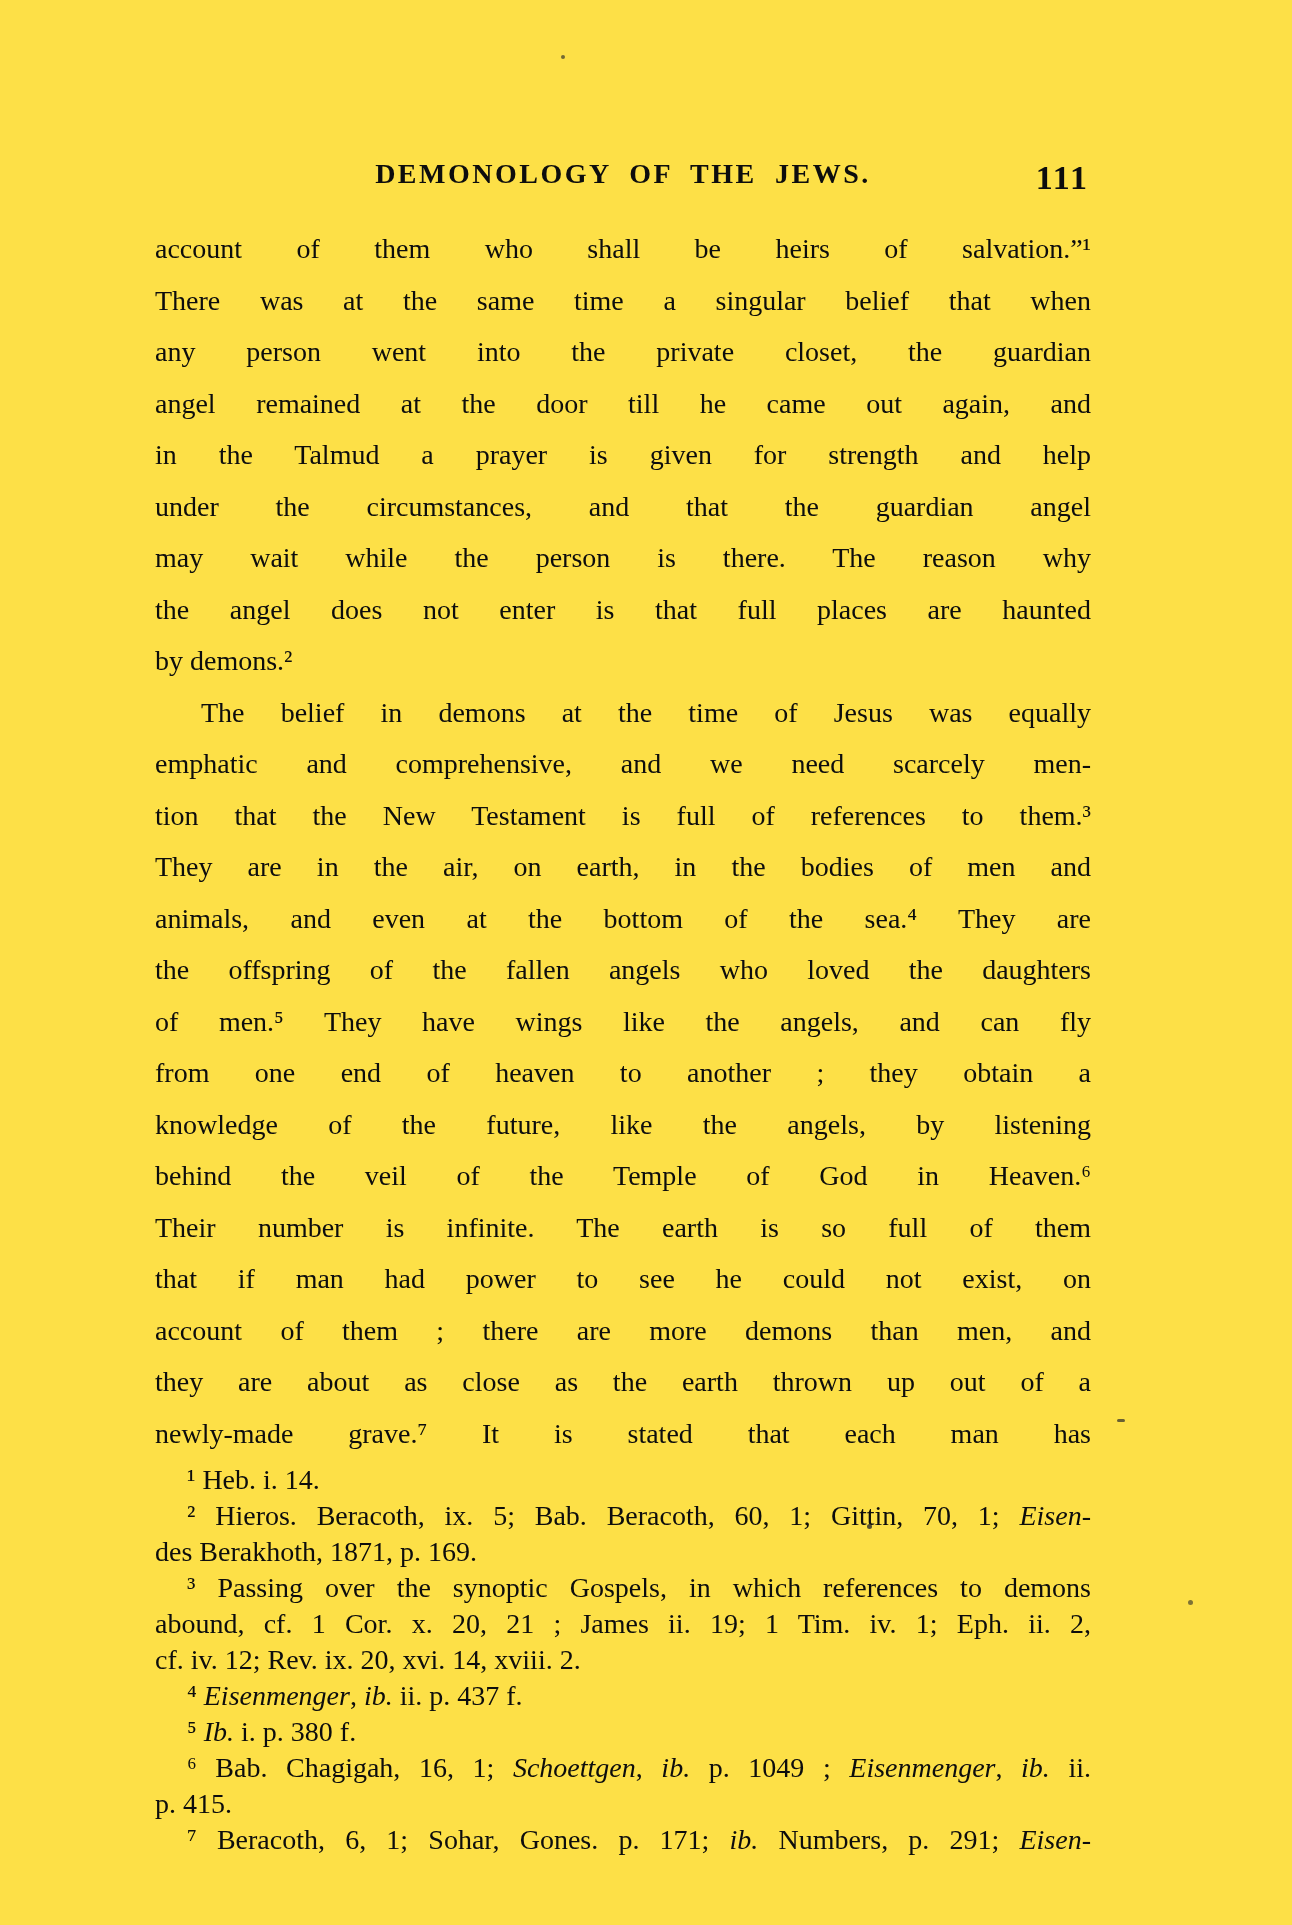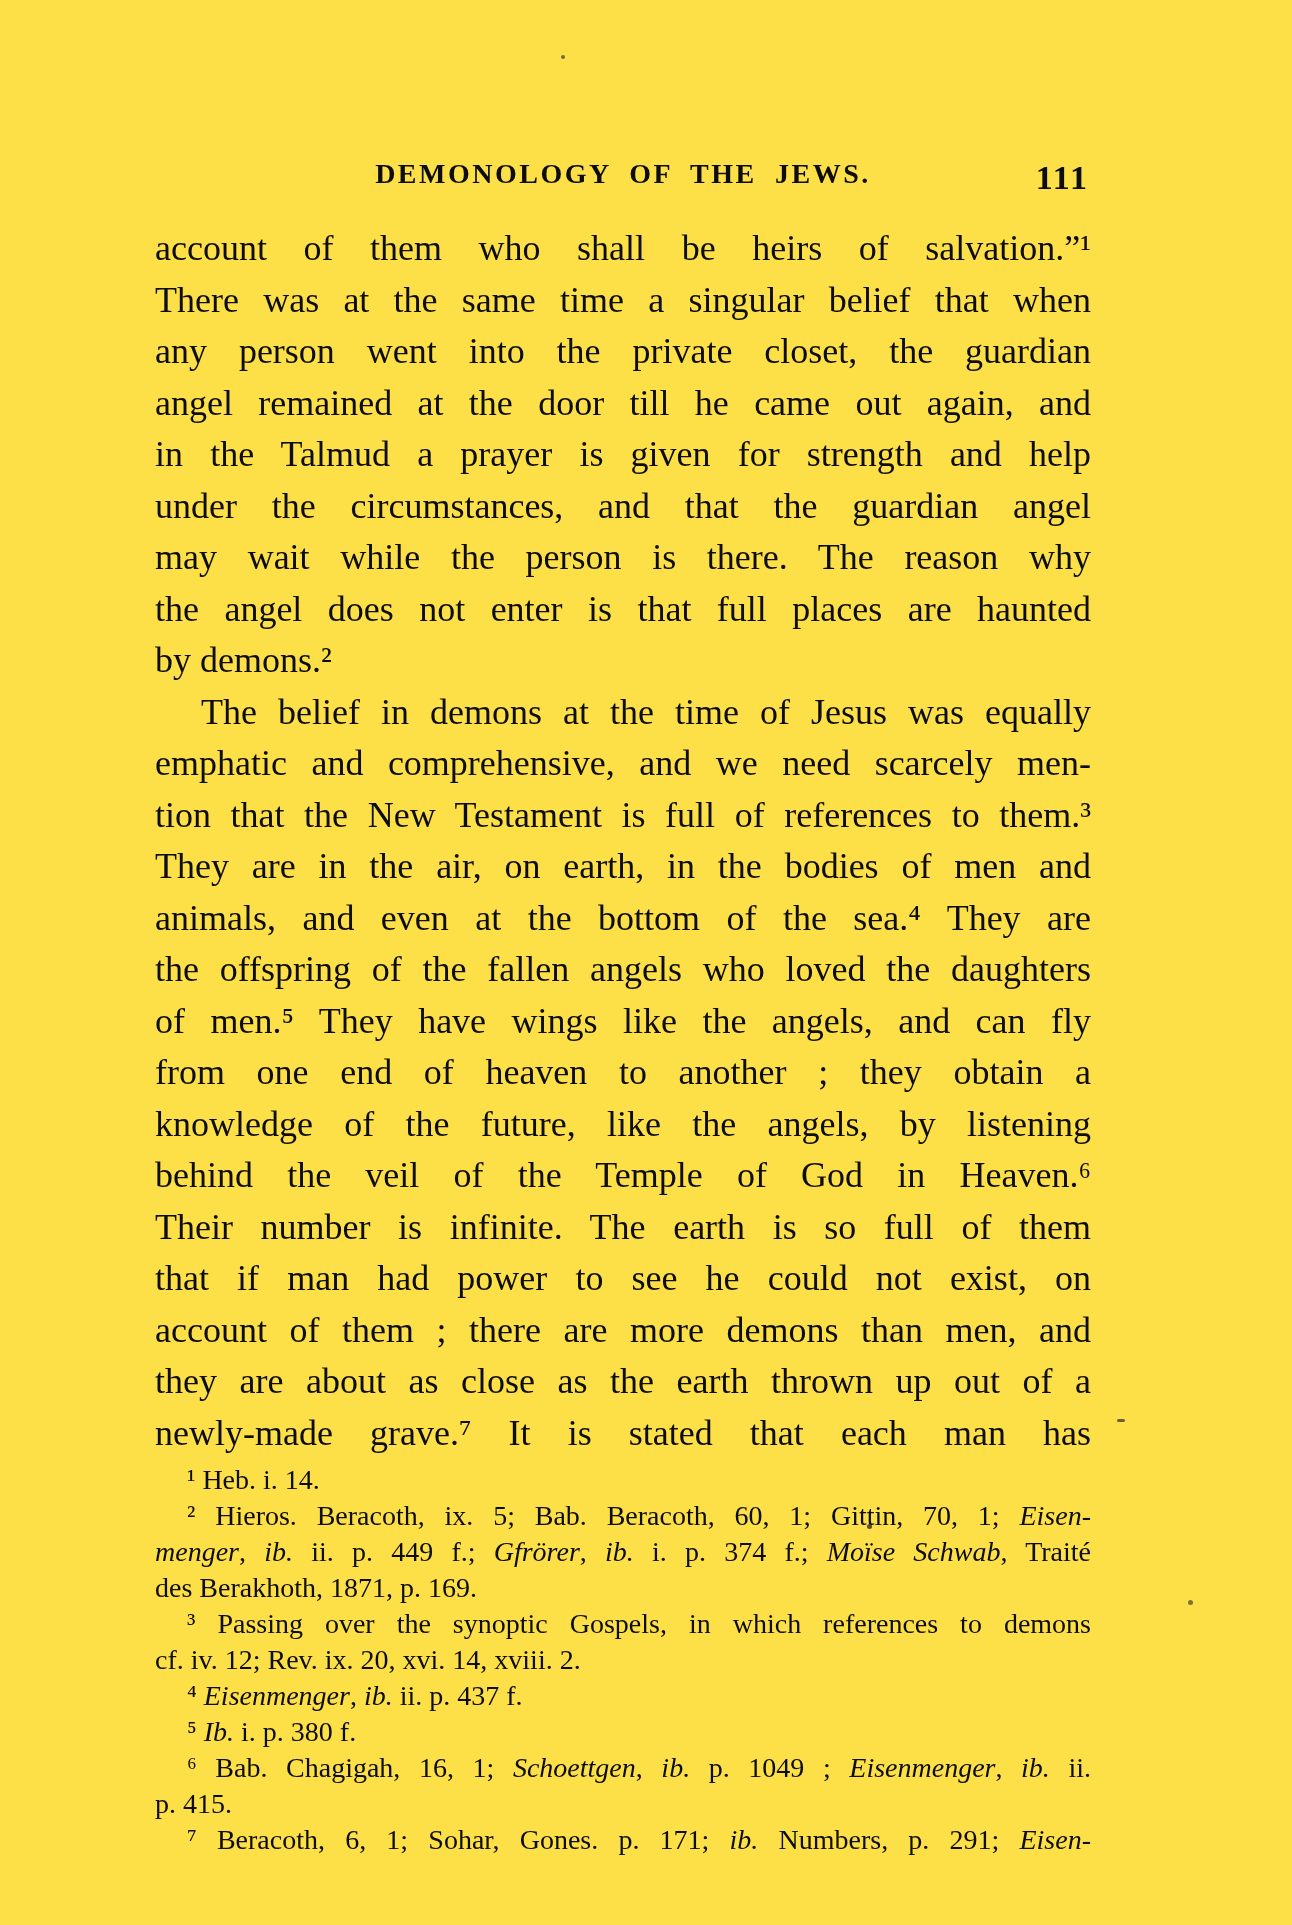--- a/index.html
+++ b/index.html
@@ -39,21 +39,21 @@
     font-weight: 700;
     letter-spacing: 2px;
   }
   .body-text {
     position: absolute;
     top: 223px;
     left: 155px;
     width: 936px;
   }
   .body-line {
-    font-size: 36px;
+    font-size: 28px;
     line-height: 51.5px;
     height: 51.5px;
     white-space: nowrap;
   }
   .body-line.just {
     white-space: normal;
     text-align: justify;
     text-align-last: justify;
   }
   .body-line.ind { text-indent: 46px; }
@@ -117,23 +117,23 @@
       <div class="body-line just">Their number is infinite. The earth is so full of them</div>
       <div class="body-line just">that if man had power to see he could not exist, on</div>
       <div class="body-line just">account of them ; there are more demons than men, and</div>
       <div class="body-line just">they are about as close as the earth thrown up out of a</div>
       <div class="body-line just">newly-made grave.⁷ It is stated that each man has</div>
     </div>
 
   <div class="footnotes">
       <div class="footnote-line ind">¹ Heb. i. 14.</div>
       <div class="footnote-line just ind">² Hieros. Beracoth, ix. 5; Bab. Beracoth, 60, 1; Gittin, 70, 1; <i>Eisen-</i></div>
-      <div class="footnote-line just"><i>menger</i>, <i>ib.</i> ii. p. 449 f.; <i>Gfrörer</i>, <i>ib.</i> i. p. 374 f.; <i>Moïse Schwab</i>, Traité</div>
       <div class="footnote-line">des Berakhoth, 1871, p. 169.</div>
       <div class="footnote-line just ind">³ Passing over the synoptic Gospels, in which references to demons</div>
+      <div class="footnote-line just">abound, cf. 1 Cor. x. 20, 21 ; James ii. 19; 1 Tim. iv. 1; Eph. ii. 2,</div>
       <div class="footnote-line">cf. iv. 12; Rev. ix. 20, xvi. 14, xviii. 2.</div>
       <div class="footnote-line ind">⁴ <i>Eisenmenger</i>, <i>ib.</i> ii. p. 437 f.</div>
       <div class="footnote-line ind">⁵ <i>Ib.</i> i. p. 380 f.</div>
       <div class="footnote-line just ind">⁶ Bab. Chagigah, 16, 1; <i>Schoettgen</i>, <i>ib.</i> p. 1049 ; <i>Eisenmenger</i>, <i>ib.</i> ii.</div>
       <div class="footnote-line">p. 415.</div>
       <div class="footnote-line just ind">⁷ Beracoth, 6, 1; Sohar, Gones. p. 171; <i>ib.</i> Numbers, p. 291; <i>Eisen-</i></div>
     </div>
 
   <span class="artifact a1"></span>
   <span class="artifact a2"></span>

